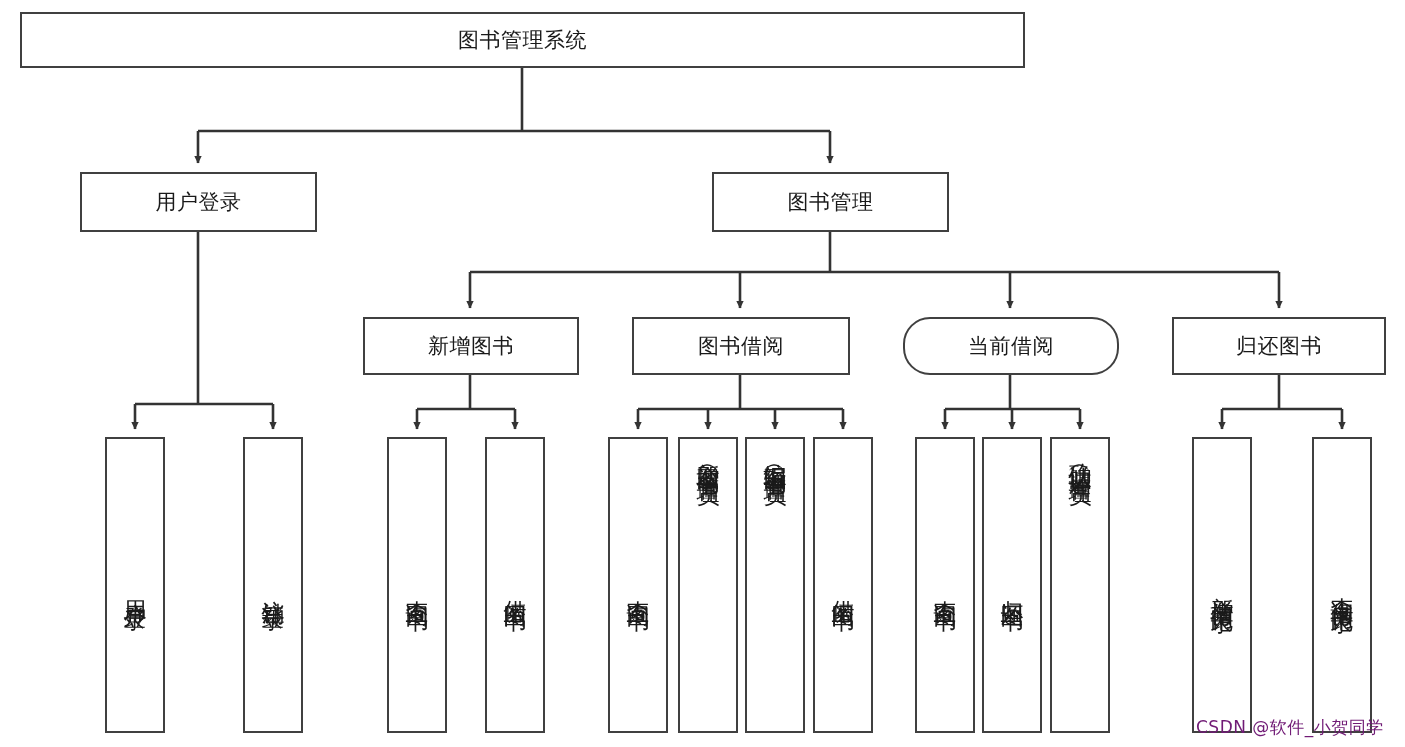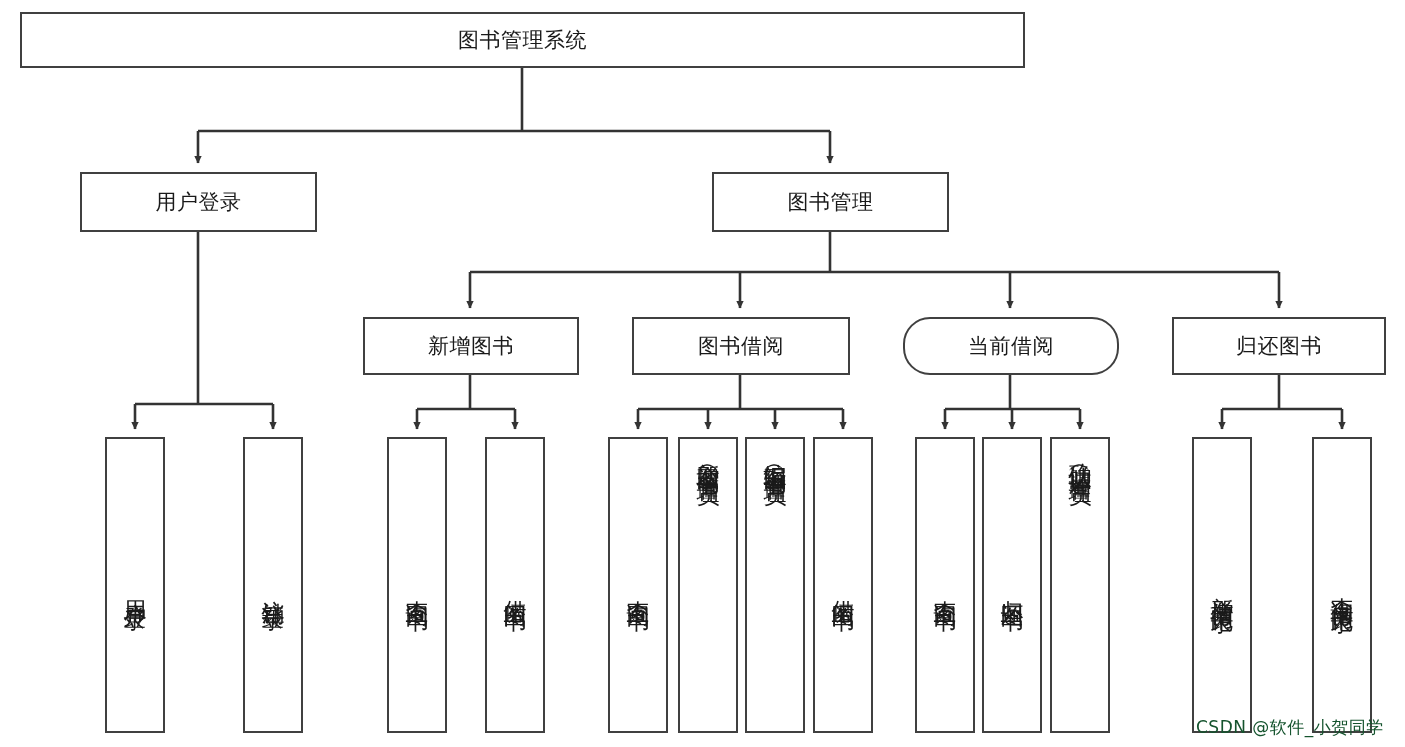--- a/index.html
+++ b/index.html
@@ -62,21 +62,21 @@
     line-height: 1.0;
     letter-spacing: 3px;
     white-space: nowrap;
   }
   .node.vert.tall-text {
     align-items: flex-start;
   }
   .watermark {
     position: absolute;
     font-size: 17px;
-    color: #14532d;
+    color: #701a75;
     white-space: nowrap;
     letter-spacing: 0.5px;
     font-family: "DejaVu Sans", "Liberation Sans", sans-serif;
   }
 </style>
 </head>
 <body>
 
 <div id="diagram-root">
 

